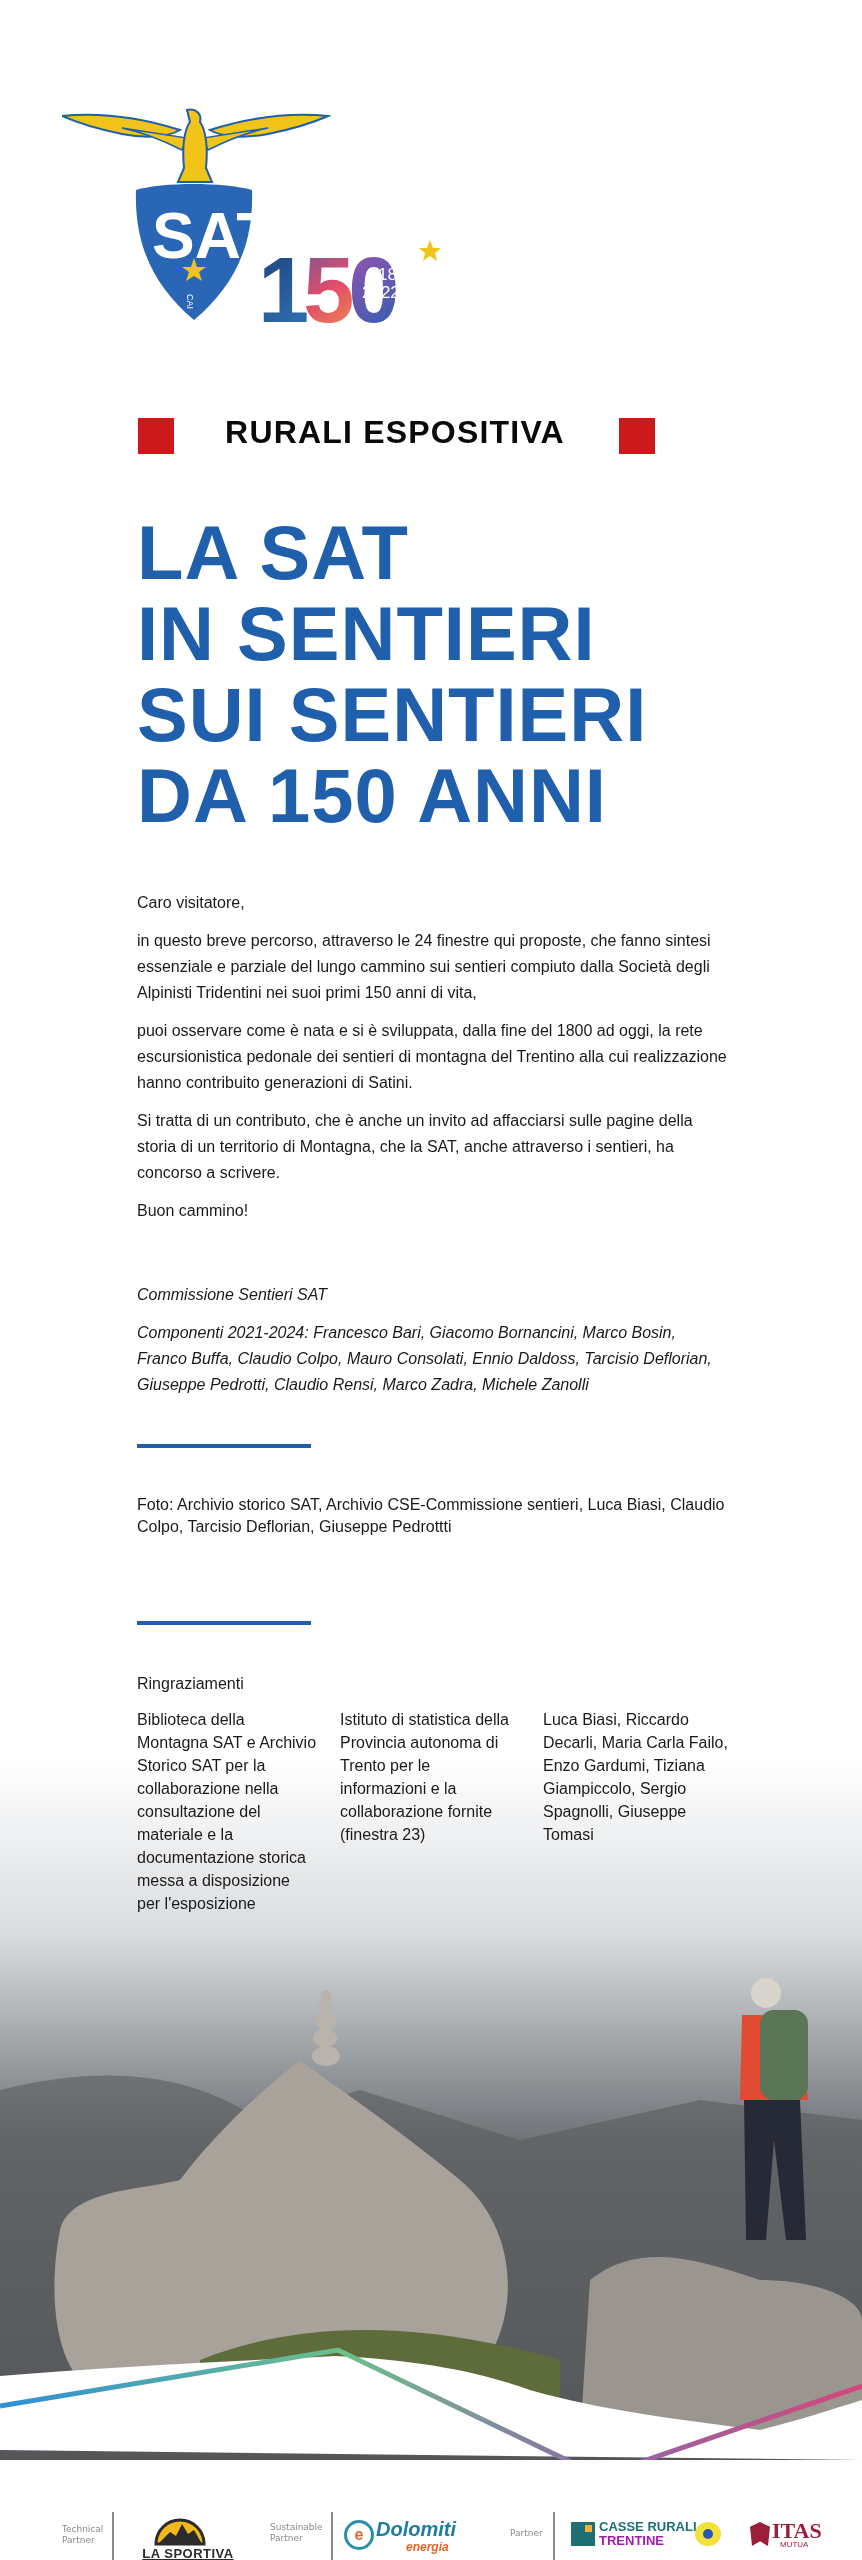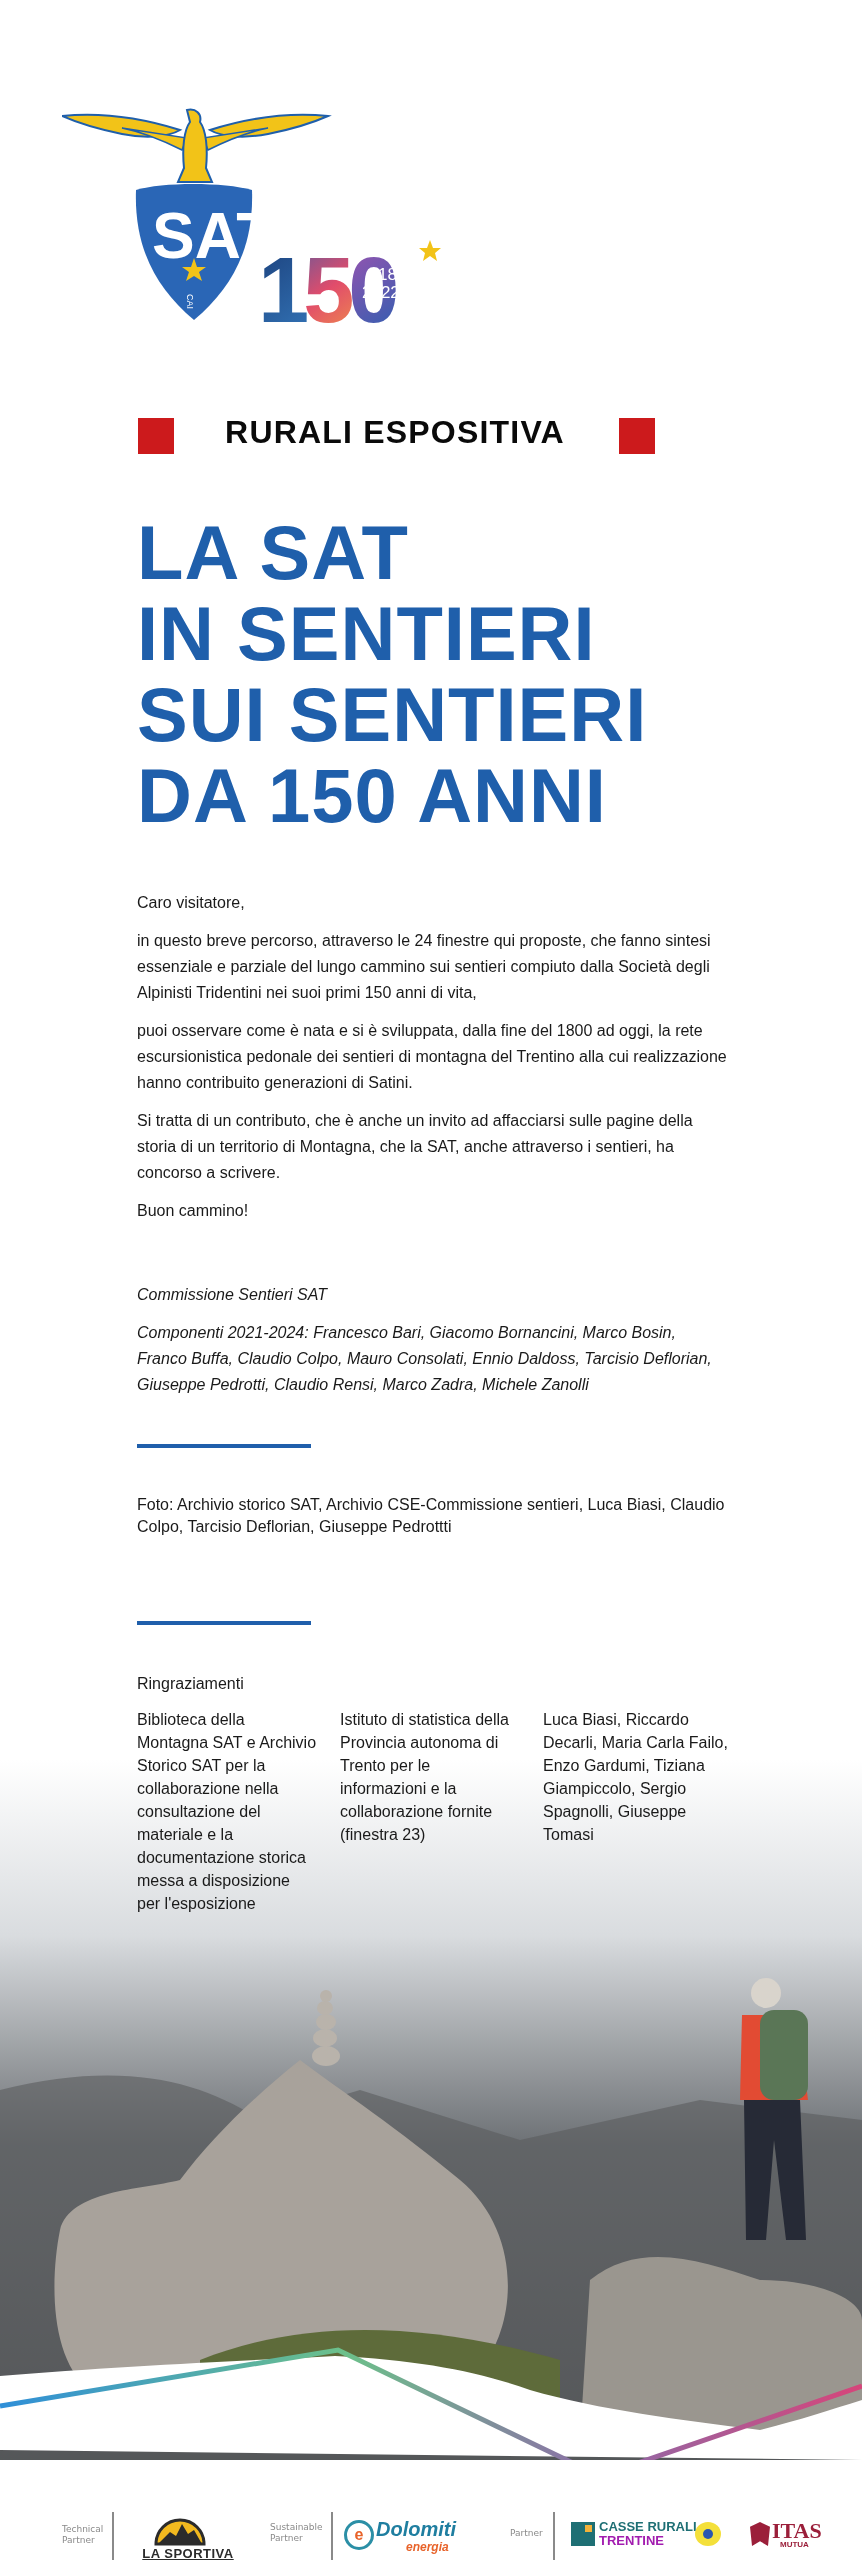--- a/index.html
+++ b/index.html
@@ -229,15 +229,15 @@
     <div class="abs" style="left:28px;top:-2px;font-weight:700;font-size:13px;line-height:13px;color:#1e6f74;">CASSE RURALI</div>
     <div class="abs" style="left:28px;top:12px;font-weight:900;font-size:13px;line-height:13px;color:#a21caf;">TRENTINE</div>
     <div class="abs" style="left:124px;top:0;width:26px;height:24px;border-radius:50%;background:#f4e03a;">
       <div class="abs" style="left:8px;top:7px;width:10px;height:10px;border-radius:50%;background:#2a56b0;"></div>
     </div>
   </div>
 
   <div class="abs" style="left:750px;top:60px;width:80px;height:34px;">
     <div class="abs" style="left:0;top:2px;width:20px;height:24px;background:#9b1f3a;clip-path:polygon(50% 0,100% 20%,90% 100%,50% 80%,10% 100%,0 20%);"></div>
     <div class="abs" style="left:22px;top:-2px;font-family:'Liberation Serif',serif;font-weight:700;font-size:22px;color:#9b1f3a;">ITAS</div>
-    <div class="abs" style="left:30px;top:20px;font-weight:700;font-size:8px;color:#9b1f3a;">MUTUA</div>
+    <div class="abs" style="left:30px;top:20px;font-weight:400;font-size:8px;color:#9b1f3a;">MUTUA</div>
   </div>
 </div>
 
 </body></html>

